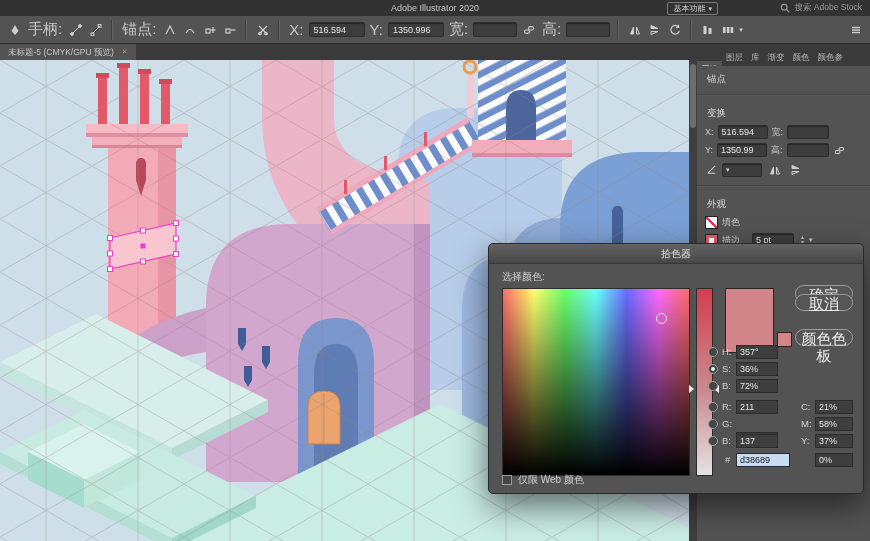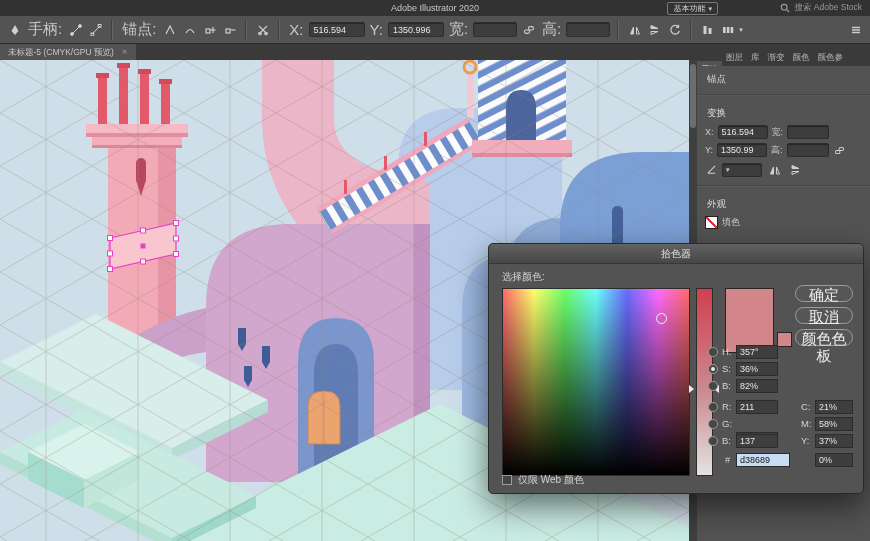--- a/index.html
+++ b/index.html
@@ -62,21 +62,21 @@
       linear-gradient(rgba(255,255,255,0.42), rgba(255,255,255,0.42)),
       linear-gradient(to right,#f00,#ff0,#0f0,#0ff,#00f,#f0f,#f00);}
   .cf-marker{position:absolute;width:9px;height:9px;border:1px solid #f2f2f2;border-radius:50%;left:153px;top:24px;}
   .hue-slider{position:absolute;left:207px;top:44px;width:15px;height:186px;border:1px solid #2c2c2c;background:linear-gradient(#d23f4e,#cb8a90 55%,#e4e2e2);}
   .sl-arrow-l{position:absolute;left:200px;top:141px;width:0;height:0;border-top:4px solid transparent;border-bottom:4px solid transparent;border-left:5px solid #ededed;}
   .sl-arrow-r{position:absolute;left:225px;top:141px;width:0;height:0;border-top:4px solid transparent;border-bottom:4px solid transparent;border-right:5px solid #ededed;}
   .cur-swatch{position:absolute;left:236px;top:44px;width:47px;height:63px;background:#d38689;border:1px solid #262626;}
   .mini-swatch{position:absolute;left:288px;top:88px;width:13px;height:13px;background:#d38689;border:1px solid #262626;}
   .dlg-btn{position:absolute;left:306px;width:58px;height:17px;border:1px solid #9d9d9d;border-radius:9px;background:#565656;color:#ececec;font-size:15px;text-align:center;line-height:17px;box-sizing:border-box;}
   .dlg-btn.b1{top:41px;}
-  .dlg-btn.b2{top:63px;text-decoration:underline;}
+  .dlg-btn.b2{top:50px;text-decoration:underline;}
   .dlg-btn.b3{top:85px;}
   .radio{position:absolute;width:10px;height:10px;border:1px solid #9b9b9b;border-radius:50%;background:#454545;box-sizing:border-box;}
   .radio.sel::after{content:"";position:absolute;left:2px;top:2px;width:4px;height:4px;border-radius:50%;background:#eaeaea;}
   .dlg-rl{position:absolute;font-size:9.5px;color:#d2d2d2;}
   .dlg-fld{position:absolute;width:42px;height:14px;background:#3e3e3e;border:1px solid #2c2c2c;color:#e6e6e6;font-size:9px;line-height:13px;padding:0 3px;box-sizing:border-box;}
   .dlg-fld.hex{background:#c8dcf6;color:#151515;width:54px;}
   .dlg-fld.cmy{width:38px;}
   .checkbox{position:absolute;left:13px;top:231px;width:10px;height:10px;border:1px solid #9b9b9b;background:#454545;box-sizing:border-box;}
   .cb-lab{position:absolute;left:29px;top:229px;font-size:10px;color:#d2d2d2;}
 </style>
@@ -393,20 +393,30 @@
               <path d="M2,10.5 L9,7.5 L2,7.5 Z" fill="none"></path>
             </svg>
         </span>
       </div>
       <div class="rp-divider"></div>
       <div class="rp-header">外观</div>
       <div class="rp-row">
         <span class="sw none"></span>
         <span>填色</span>
       </div>
+      <div class="rp-row">
+        <span class="sw ring"></span>
+        <span>描边</span>
+        <span class="rp-fld" style="width:42px;margin-left:8px">5 pt</span>
+        <span class="stepper">
+          <span>▲</span>
+          <span>▼</span>
+        </span>
+        <span class="chev">▾</span>
+      </div>
     </div>
   </div>
 
   <div class="dialog">
     <div class="dlg-title">拾色器</div>
     <div class="dlg-label">选择颜色:</div>
     <div class="color-field">
       <div class="cf-marker"></div>
     </div>
     <div class="hue-slider"></div>
@@ -419,21 +429,21 @@
     <div class="dlg-btn b3">颜色色板</div>
 
     <div class="radio" style="left:219px;top:103px"></div>
     <div class="dlg-rl" style="left:233px;top:102px">H:</div>
     <div class="dlg-fld" style="left:247px;top:101px">357°</div>
     <div class="radio sel" style="left:219px;top:120px"></div>
     <div class="dlg-rl" style="left:233px;top:119px">S:</div>
     <div class="dlg-fld" style="left:247px;top:118px">36%</div>
     <div class="radio" style="left:219px;top:137px"></div>
     <div class="dlg-rl" style="left:233px;top:136px">B:</div>
-    <div class="dlg-fld" style="left:247px;top:135px">82%</div>
+    <div class="dlg-fld" style="left:247px;top:135px">72%</div>
 
     <div class="radio" style="left:219px;top:158px"></div>
     <div class="dlg-rl" style="left:233px;top:157px">R:</div>
     <div class="dlg-fld" style="left:247px;top:156px">211</div>
     <div class="radio" style="left:219px;top:175px"></div>
     <div class="dlg-rl" style="left:233px;top:174px">G:</div>
     <div class="dlg-fld" style="left:247px;top:188px">134</div>
     <div class="radio" style="left:219px;top:192px"></div>
     <div class="dlg-rl" style="left:233px;top:191px">B:</div>
     <div class="dlg-fld" style="left:247px;top:190px">137</div>

